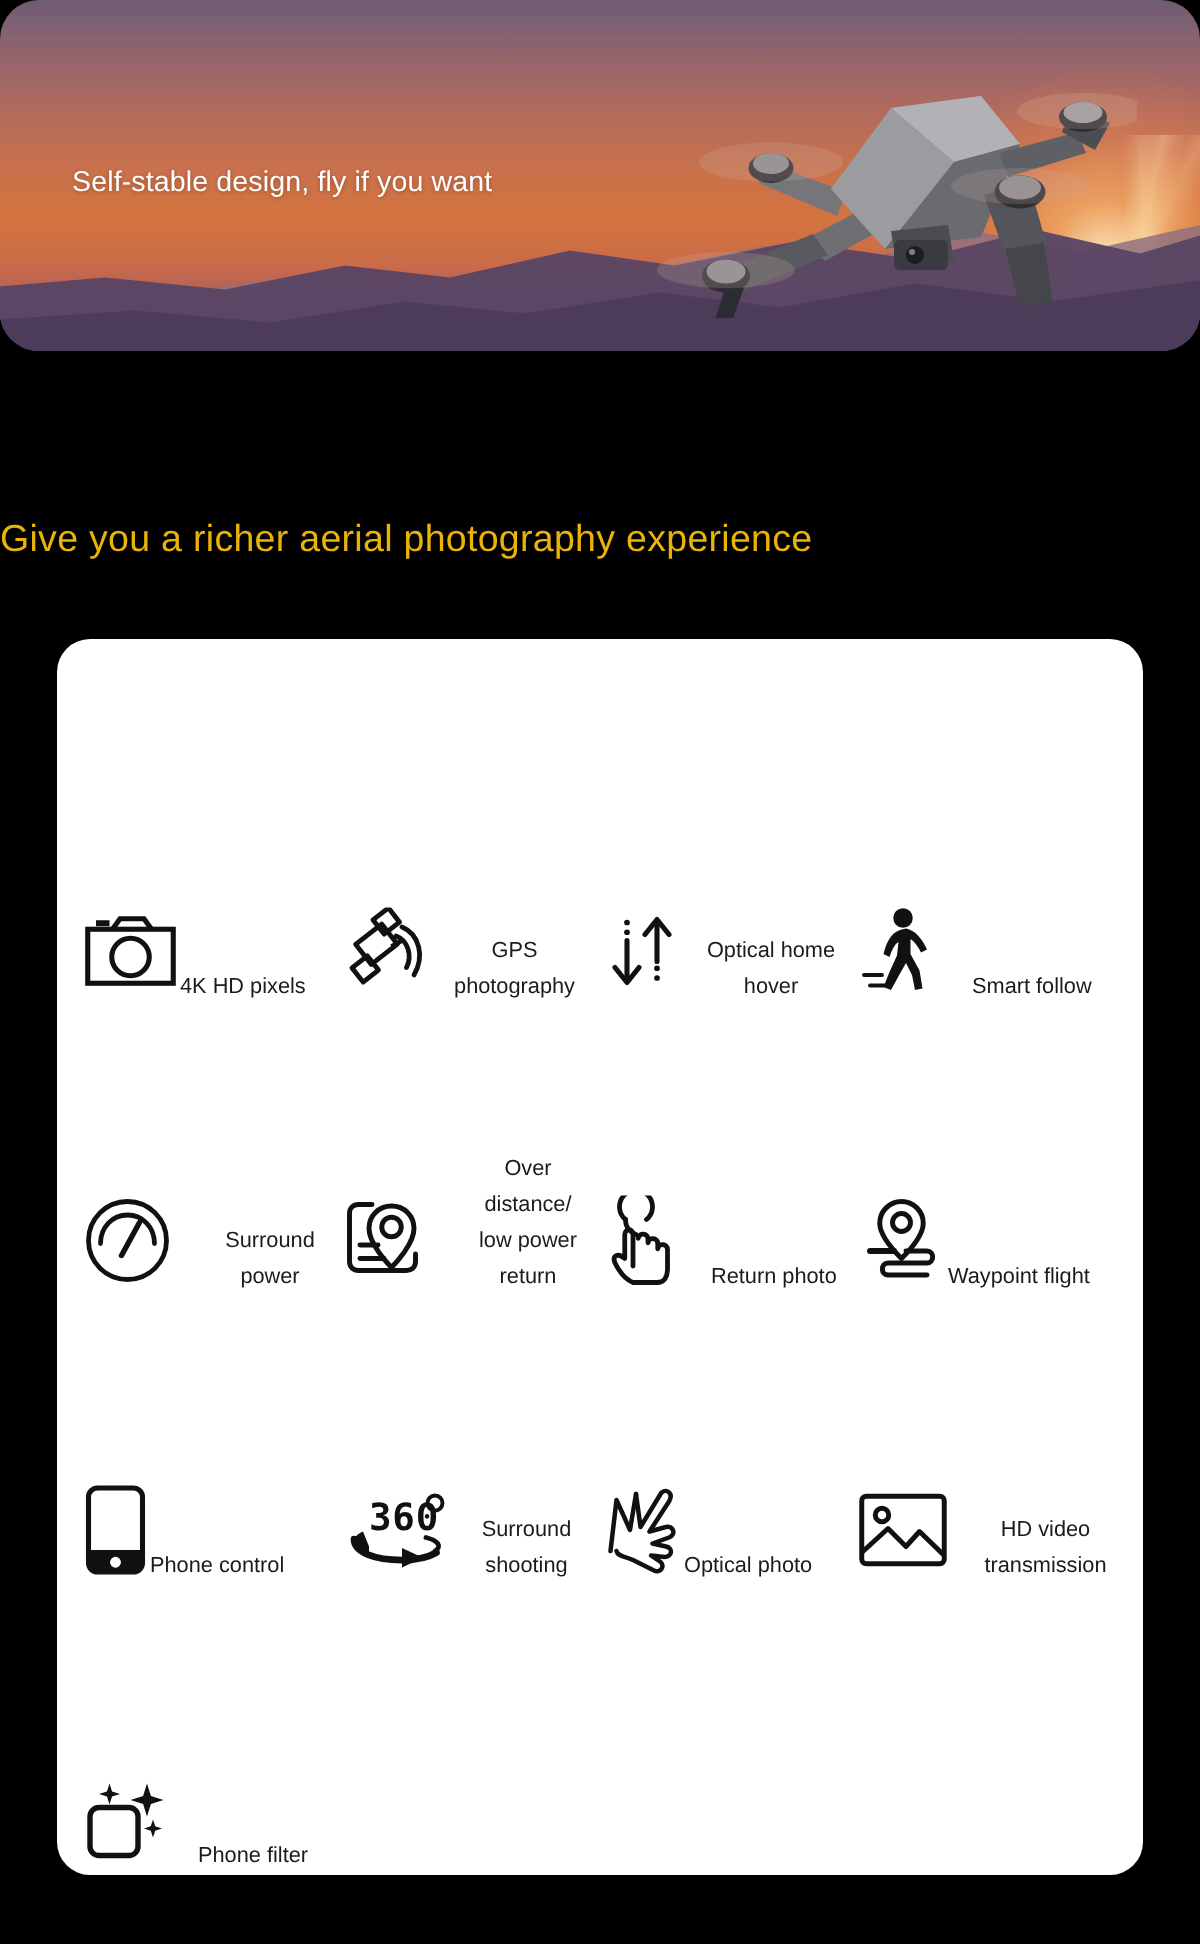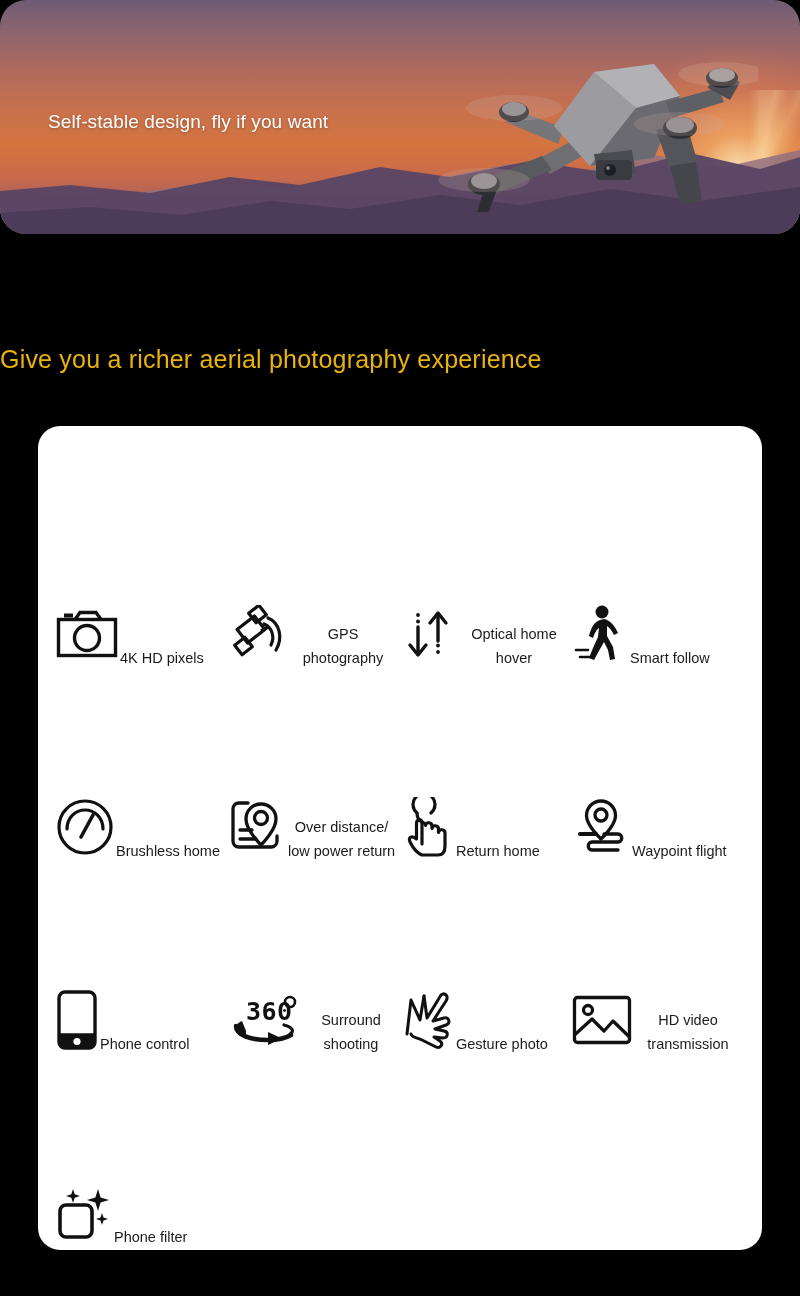--- a/index.html
+++ b/index.html
@@ -122,21 +122,21 @@
   .icon-box svg { display: block; }
   .cell-label {
     margin-top: 6px;
     text-align: center;
     font-size: 14.5px;
     color: #1b1b1b;
     line-height: 1.65;
     padding: 0 2px;
     white-space: pre-line;
   }
-  .row2 .cell-label, .row4 .cell-label { margin-top: 8px; }
+  .row2 .cell-label, .row4 .cell-label { margin-top: 8px; margin-left: 18px; }
 </style>
 </head>
 <body>
 
 <div class="page">
 
   <div class="banner">
     <div class="sky"></div>
     <div class="sunburst"></div>
 
@@ -258,21 +258,21 @@
       </div>
 
       <div class="cell row2">
         <div class="icon-box">
           <svg width="58" height="58" viewBox="0 0 58 58" fill="none" stroke="#111" stroke-width="3.2" stroke-linecap="round">
             <circle cx="29" cy="29" r="26"></circle>
             <path d="M11 31 C11 20, 19 12, 29 12 C39 12, 47 20, 47 31"></path>
             <path d="M37 17 L25 39" stroke-width="3.6"></path>
           </svg>
         </div>
-        <div class="cell-label">Brushless home</div>
+        <div class="cell-label">Surround power</div>
       </div>
 
       <div class="cell row2">
         <div class="icon-box">
           <svg width="58" height="58" viewBox="0 0 58 58" fill="none" stroke="#111" stroke-width="3.3" stroke-linecap="round" stroke-linejoin="round">
             <path d="M20 5 L11 5 C7.5 5 5 7.5 5 11 L5 43 C5 46.5 7.5 49 11 49 L43 49 C46.5 49 49 46.5 49 43 L49 38"></path>
             <path d="M33 6 C41.5 6 48 12.5 48 21 C48 31 36 44 33 47 C30 44 18 31 18 21 C18 12.5 24.5 6 33 6 Z" fill="#fff"></path>
             <circle cx="33" cy="20" r="6.5"></circle>
             <path d="M12 32 L24 32"></path>
             <path d="M12 41 L28 41"></path>
@@ -283,21 +283,21 @@
       </div>
 
       <div class="cell row2">
         <div class="icon-box">
           <svg width="54" height="60" viewBox="0 0 54 60" fill="none" stroke="#111" stroke-width="3.2" stroke-linecap="round" stroke-linejoin="round">
             <path d="M31 16 A11 11 0 1 0 17 16"></path>
             <path d="M17 16 C17 22, 21 25, 24 26"></path>
             <path d="M22 47 L22 26 C22 22, 17 21.5, 16.5 26 L16.5 42 C12 38, 8 40, 10 45 C13 51, 17 56, 22 58 L38 58 C43 58, 45 54, 45 49 L45 36 C45 32, 39 31.5, 38.5 35.5 L38.5 32 C38.5 28, 32.5 27.5, 32 31.5 L32 29 C32 25, 26 24.5, 25.5 28.5"></path>
           </svg>
         </div>
-        <div class="cell-label">Return home</div>
+        <div class="cell-label">Return photo</div>
       </div>
 
       <div class="cell row3">
         <div class="icon-box">
           <svg width="58" height="58" viewBox="0 0 58 58" fill="none" stroke="#111" stroke-width="3.3" stroke-linecap="round" stroke-linejoin="round">
             <path d="M29 3 C37 3 43.5 9.5 43.5 17.5 C43.5 26 33 37 29 41 C25 37 14.5 26 14.5 17.5 C14.5 9.5 21 3 29 3 Z"></path>
             <circle cx="29" cy="17" r="6"></circle>
             <path d="M8 36 L24 36" stroke-width="4"></path>
             <path d="M32 36 L46 36 C51 36 51 44 46 44 L20 44 C15 44 15 52 20 52 L46 52"></path>
           </svg>
@@ -332,21 +332,21 @@
         <div class="cell-label">Surround shooting</div>
       </div>
 
       <div class="cell row3">
         <div class="icon-box">
           <svg width="54" height="60" viewBox="0 0 54 60" fill="none" stroke="#111" stroke-width="3" stroke-linecap="round" stroke-linejoin="round">
             <path d="M7 44 L11 10 L20 30 L24 6"></path>
             <path d="M24 6 L27 28 L41 5 C45 2 49 6 46 11 L33 31 L44 28 C49 27 51 33 46 35 L35 39 L44 41 C49 42 48 48 43 48 L34 47 L40 51 C44 54 40 59 36 57 L22 50 C16 47 12 48 11 44"></path>
           </svg>
         </div>
-        <div class="cell-label">Gesture photo</div>
+        <div class="cell-label">Optical photo</div>
       </div>
 
 
       <div class="cell row4">
         <div class="icon-box">
           <svg width="60" height="50" viewBox="0 0 60 50" fill="none" stroke="#111" stroke-width="3.3" stroke-linejoin="round">
             <rect x="2.5" y="2.5" width="55" height="45" rx="3"></rect>
             <circle cx="16" cy="15" r="4.5"></circle>
             <path d="M2.5 40 L20 24 L32 36 L41 26 L57.5 42"></path>
           </svg>

